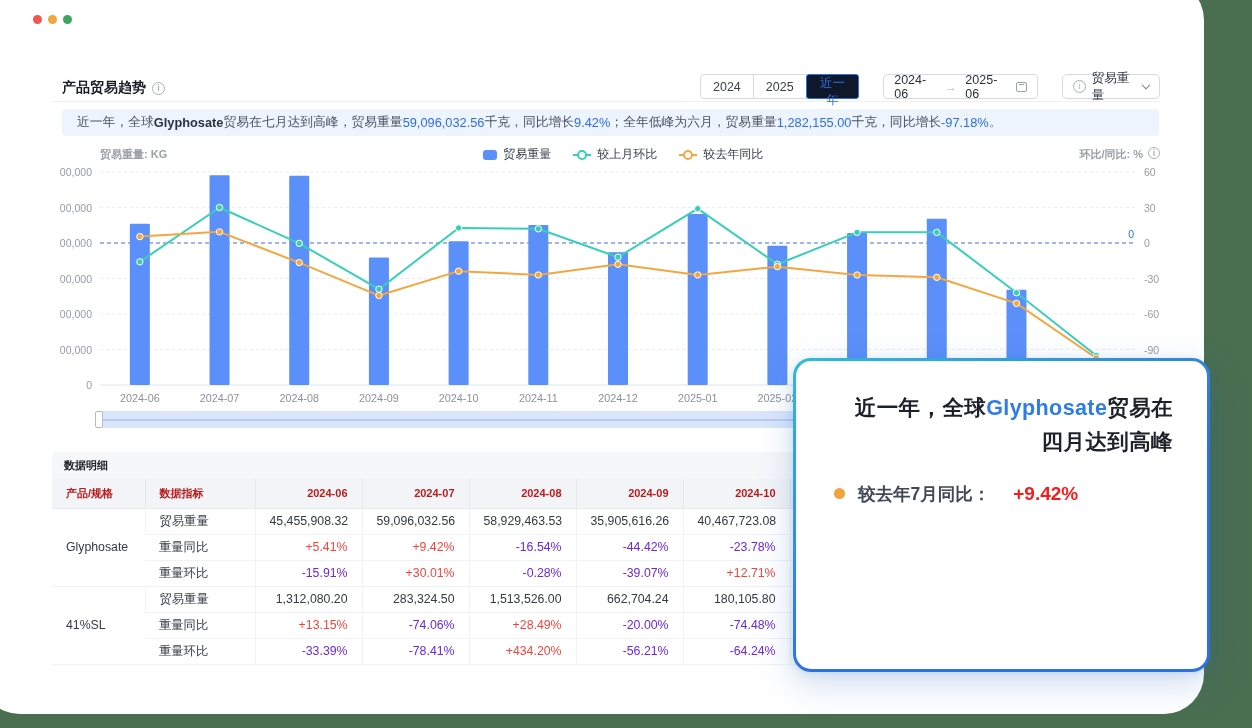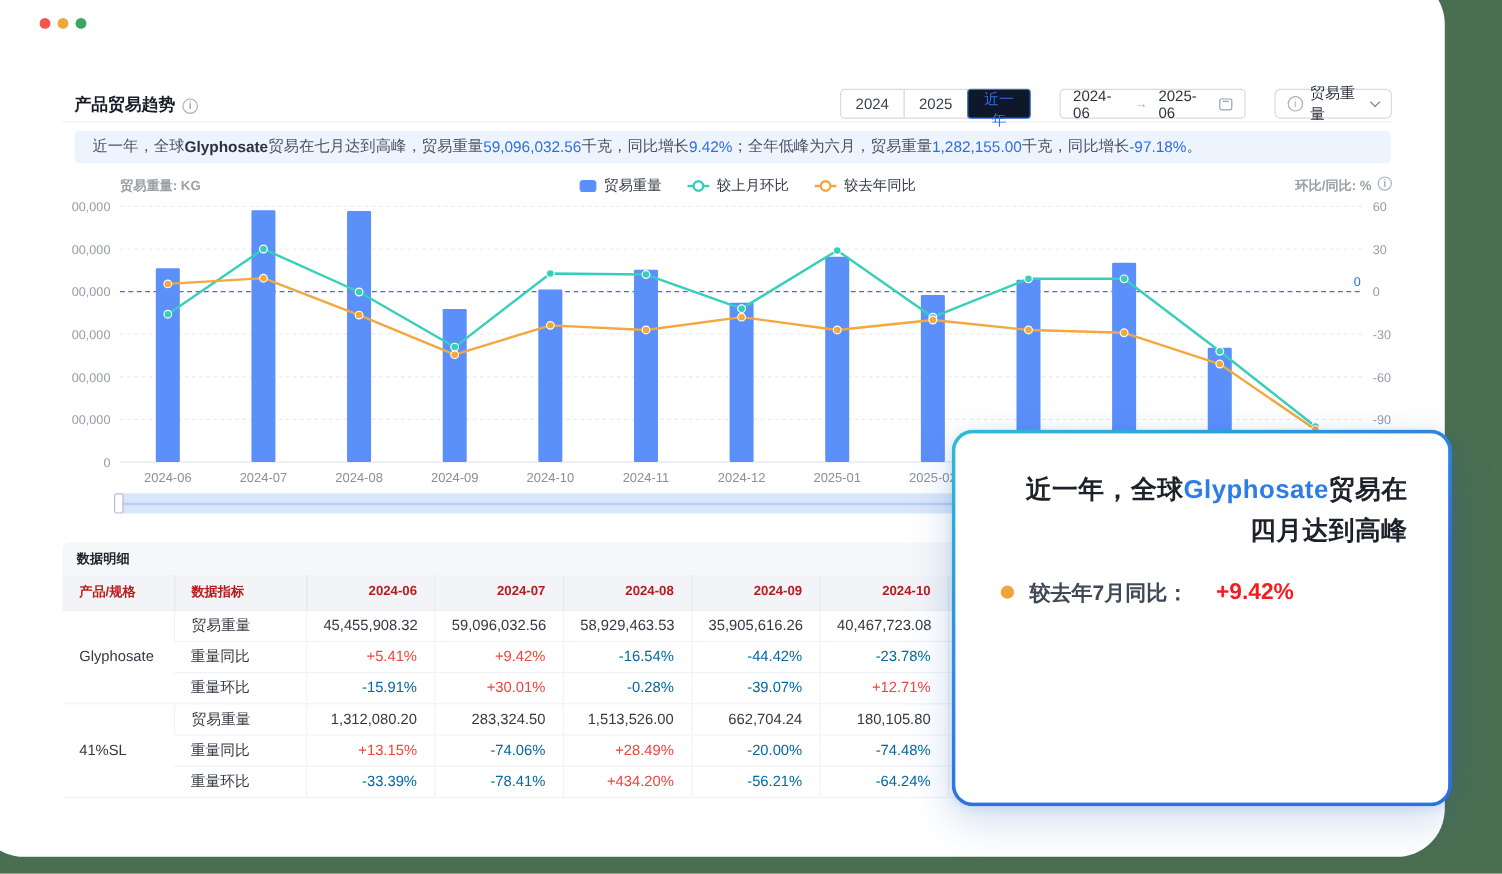--- a/index.html
+++ b/index.html
@@ -73,21 +73,21 @@
        padding:0 14px; border-left:1px solid #e5e8ed; }
   th:first-child { border-left:none; }
   td { font-size:12.3px; color:#333a44; height:26px; padding:0 14px;
        border-left:1px solid #f0f2f5; border-bottom:1px solid #f0f2f5; }
   td:first-child { border-left:none; }
   th.l, td.l { text-align:left; }
   th.r, td.r { text-align:right; }
   tr.group-start td { border-top:1px solid #e6e9ee; }
   td.product { vertical-align:middle; }
   .up { color:#f0453f; }
-  .down { color:#0369a1; }
+  .down { color:#6d28d9; }
 
   .card { position:absolute; left:793px; top:358px; width:417px; height:314px; border-radius:18px;
           border:3px solid transparent;
           background:linear-gradient(#fff,#fff) padding-box,
                      linear-gradient(150deg,#2fbcd8 0%,#2e6fe2 60%) border-box;
           box-shadow:0 12px 36px rgba(38,99,188,.22), 0 2px 8px rgba(38,99,188,.12);
           z-index:30; padding:30px 34px 0 38px;text-align:right; }
   .card-title { font-size:21.5px; font-weight:700; color:#1d2129; line-height:1.6; letter-spacing:.4px; }
   .seg-highlight { color:#2d7ce8; }
   .card-items { list-style:none; margin-top:22px; }

